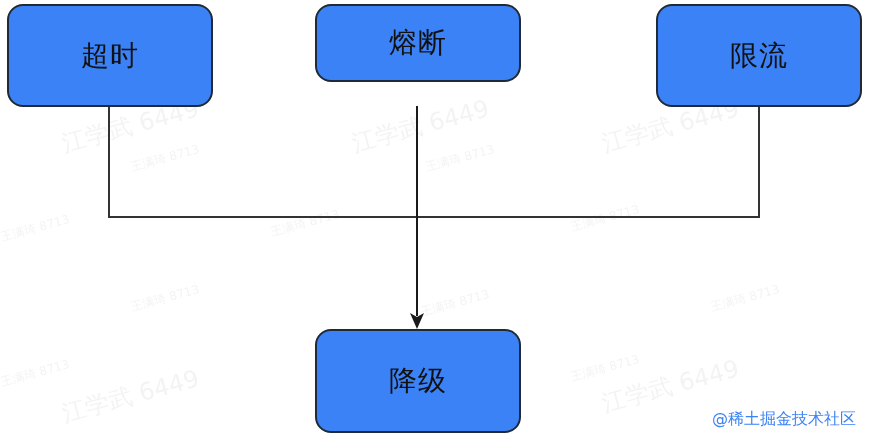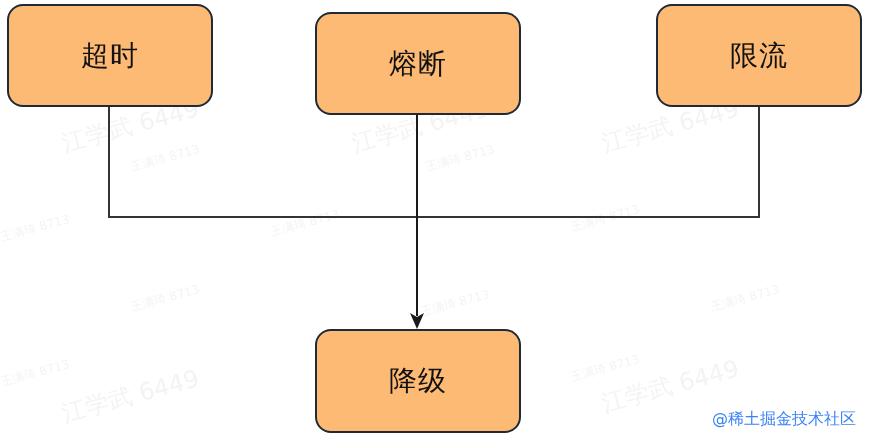--- a/index.html
+++ b/index.html
@@ -15,21 +15,21 @@
       font-family: "DejaVu Sans", "Liberation Sans", sans-serif;
     }
     .canvas {
       position: absolute;
       left: 0; top: 0;
       width: 870px; height: 440px;
     }
     .node {
       position: absolute;
       box-sizing: border-box;
-      background: #fdba74;
+      background: #3b82f6;
       border: 2px solid #1f2a36;
       border-radius: 16px;
       display: flex;
       align-items: center;
       justify-content: center;
       font-size: 28px;
       color: #111111;
       letter-spacing: 1px;
     }
     .wm {
@@ -84,21 +84,21 @@
     <path d="M109,106 L109,217 L417,217" stroke="#333" stroke-width="2" fill="none"></path>
     <path d="M759,106 L759,217 L417,217" stroke="#333" stroke-width="2" fill="none"></path>
     <path d="M417,106 L417,316" stroke="#1a1a1a" stroke-width="2" fill="none"></path>
     <path d="M410,313 L417,329 L424,313 L417,317 Z" fill="#1a1a1a"></path>
   </svg>
 
   <div class="node" style="left:7px;top:4px;width:206px;height:103px;">
     <span>超时</span>
   </div>
 
-  <div class="node" style="left:315px;top:12px;width:206px;height:103px;">
+  <div class="node" style="left:315px;top:4px;width:206px;height:78px;">
     <span>熔断</span>
   </div>
 
   <div class="node" style="left:315px;top:329px;width:206px;height:104px;">
     <span>降级</span>
   </div>
 
   <div class="node" style="left:656px;top:4px;width:206px;height:103px;">
     <span>限流</span>
   </div>

